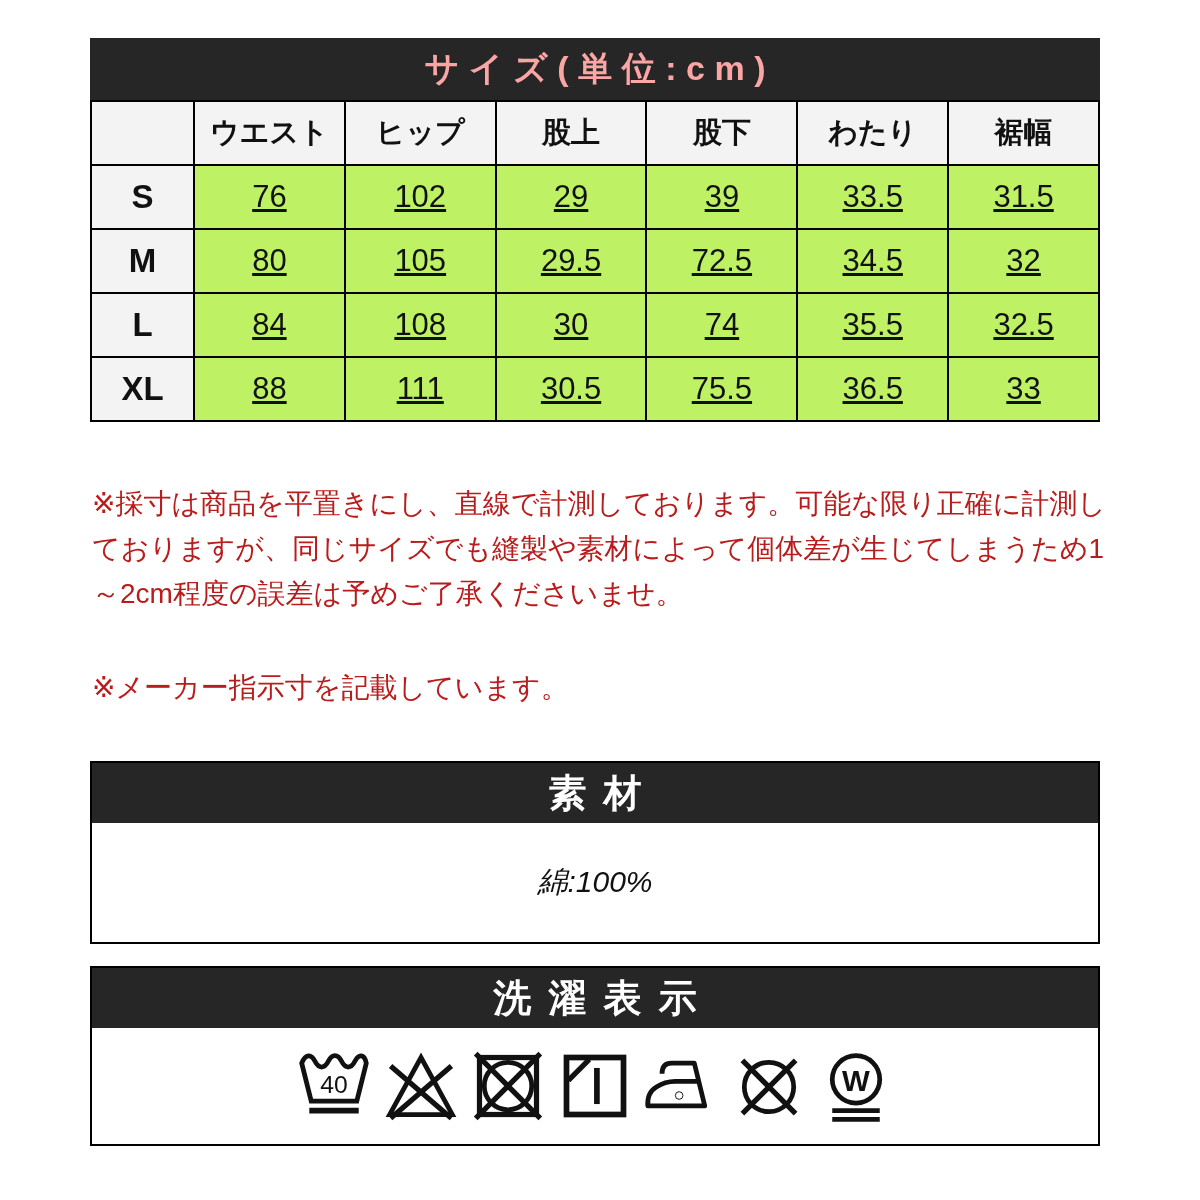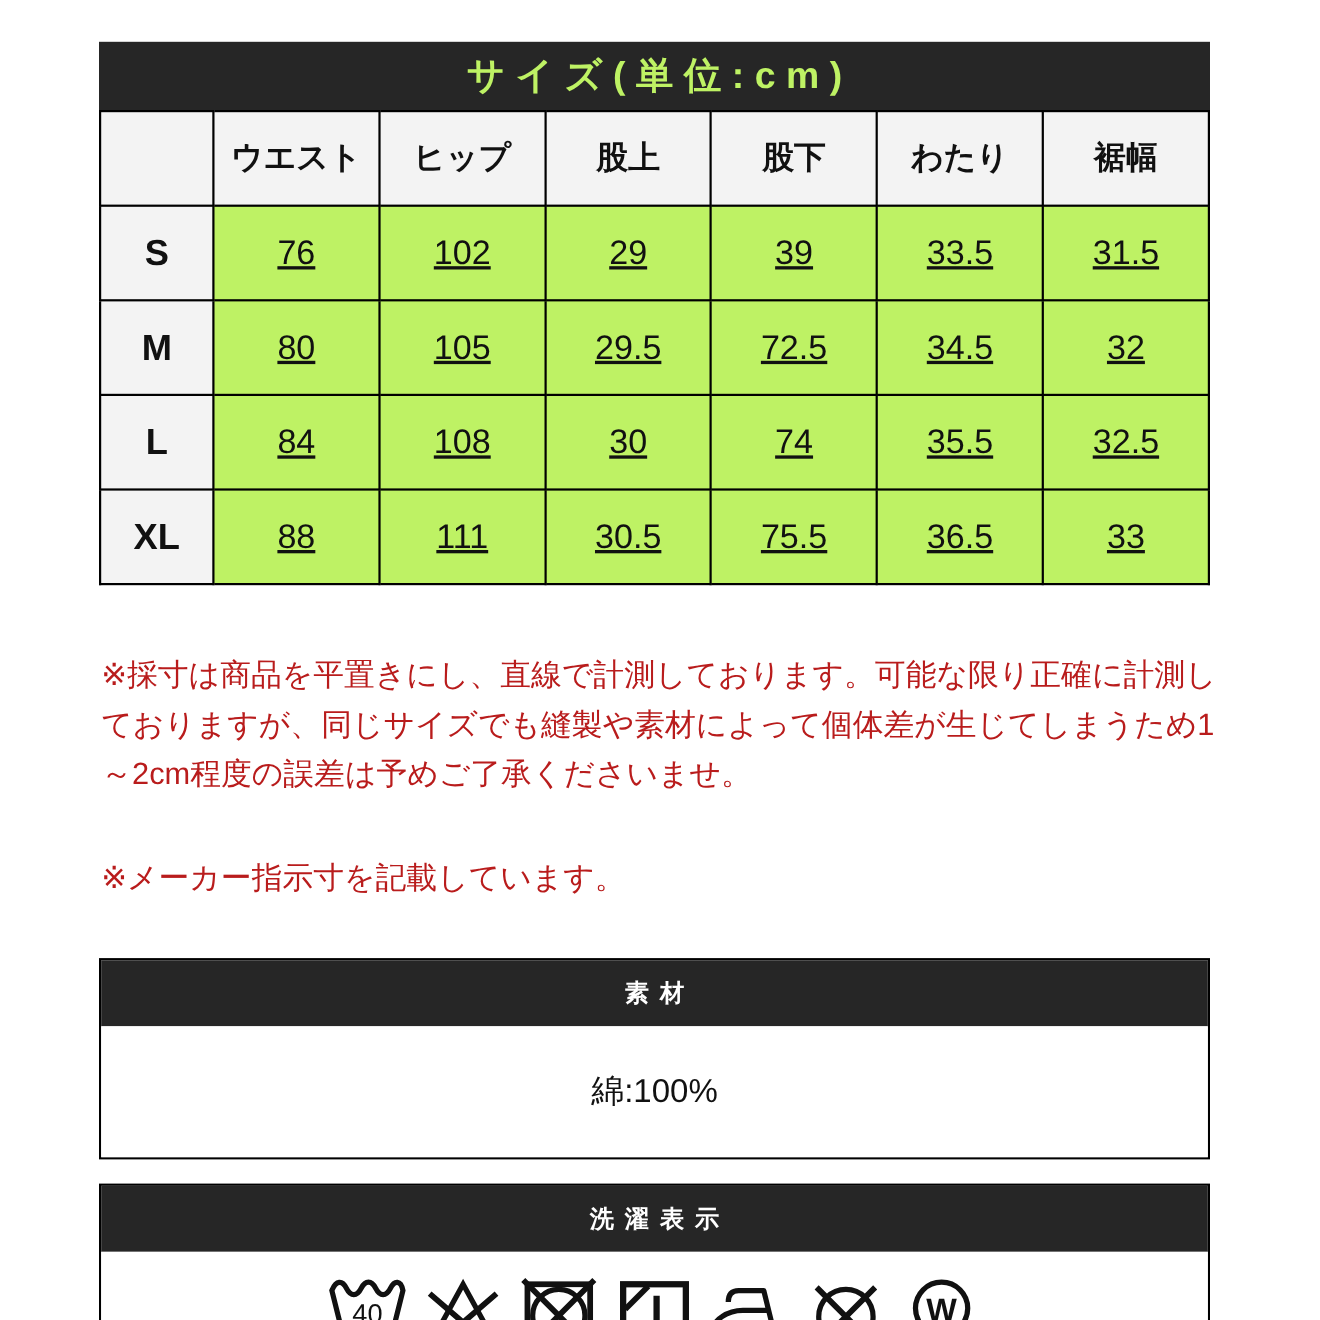--- a/index.html
+++ b/index.html
@@ -7,49 +7,49 @@
     width:1200px;height:1200px;background:#ffffff;
     font-family:"Liberation Sans","DejaVu Sans",sans-serif;
     color:#111111;-webkit-font-smoothing:antialiased;
   }
   *{box-sizing:border-box;}
   .page{position:relative;width:1200px;height:1200px;padding-top:38px;overflow:hidden;}
   .block{width:1010px;margin:0 auto 0 90px;}
 
   
   .title-bar{
-    background:#262626;color:#bef264;height:62px;
+    background:#262626;color:#fca5a5;height:62px;
     display:flex;align-items:center;justify-content:center;
     font-size:34px;font-weight:bold;letter-spacing:0.28em;text-indent:0.28em;
   }
   table.size-table{width:1010px;border-collapse:collapse;table-layout:fixed;}
   table.size-table th,table.size-table td{
-    border:2px solid #000;height:86px;text-align:center;vertical-align:middle;padding:0;
+    border:2px solid #000;height:64px;text-align:center;vertical-align:middle;padding:0;
   }
   table.size-table thead th{background:#f3f3f3;font-size:29px;font-weight:bold;}
   table.size-table tbody th{background:#f3f3f3;font-size:33px;font-weight:bold;}
   table.size-table td{background:#bef264;font-size:31px;font-weight:normal;text-decoration:underline;}
   col.c-label{width:103px;}
 
   
   .notes{margin:60px auto 0 92px;width:1016px;font-size:28px;line-height:1.6;color:#b91c1c;}
   .notes p{margin:0;}
   .notes p + p{margin-top:50px;}
 
   
   .info-box{border:2px solid #000;margin-top:50px;}
   .info-box.care{margin-top:22px;}
   .info-bar{
     background:#262626;color:#ffffff;height:60px;
     display:flex;align-items:center;justify-content:center;
-    font-size:22px;font-weight:bold;letter-spacing:0.45em;text-indent:0.45em;
+    font-size:38px;font-weight:bold;letter-spacing:0.45em;text-indent:0.45em;
   }
   .info-body{
     background:#ffffff;height:119px;
-    display:flex;align-items:center;justify-content:center;font-size:30px;
+    display:flex;align-items:center;justify-content:center;font-size:30px;font-style:italic;
   }
   .icons-row{
     background:#ffffff;height:116px;
     display:flex;align-items:center;justify-content:center;gap:11px;
   }
   .care-icon{display:block;width:76px;height:76px;}
   .care-icon svg{display:block;width:76px;height:76px;}
   .care-icon path,.care-icon rect,.care-icon circle{stroke:#111;fill:none;}
   .care-icon text{fill:#111;stroke:none;font-family:"Liberation Sans","DejaVu Sans",sans-serif;}
 </style>

